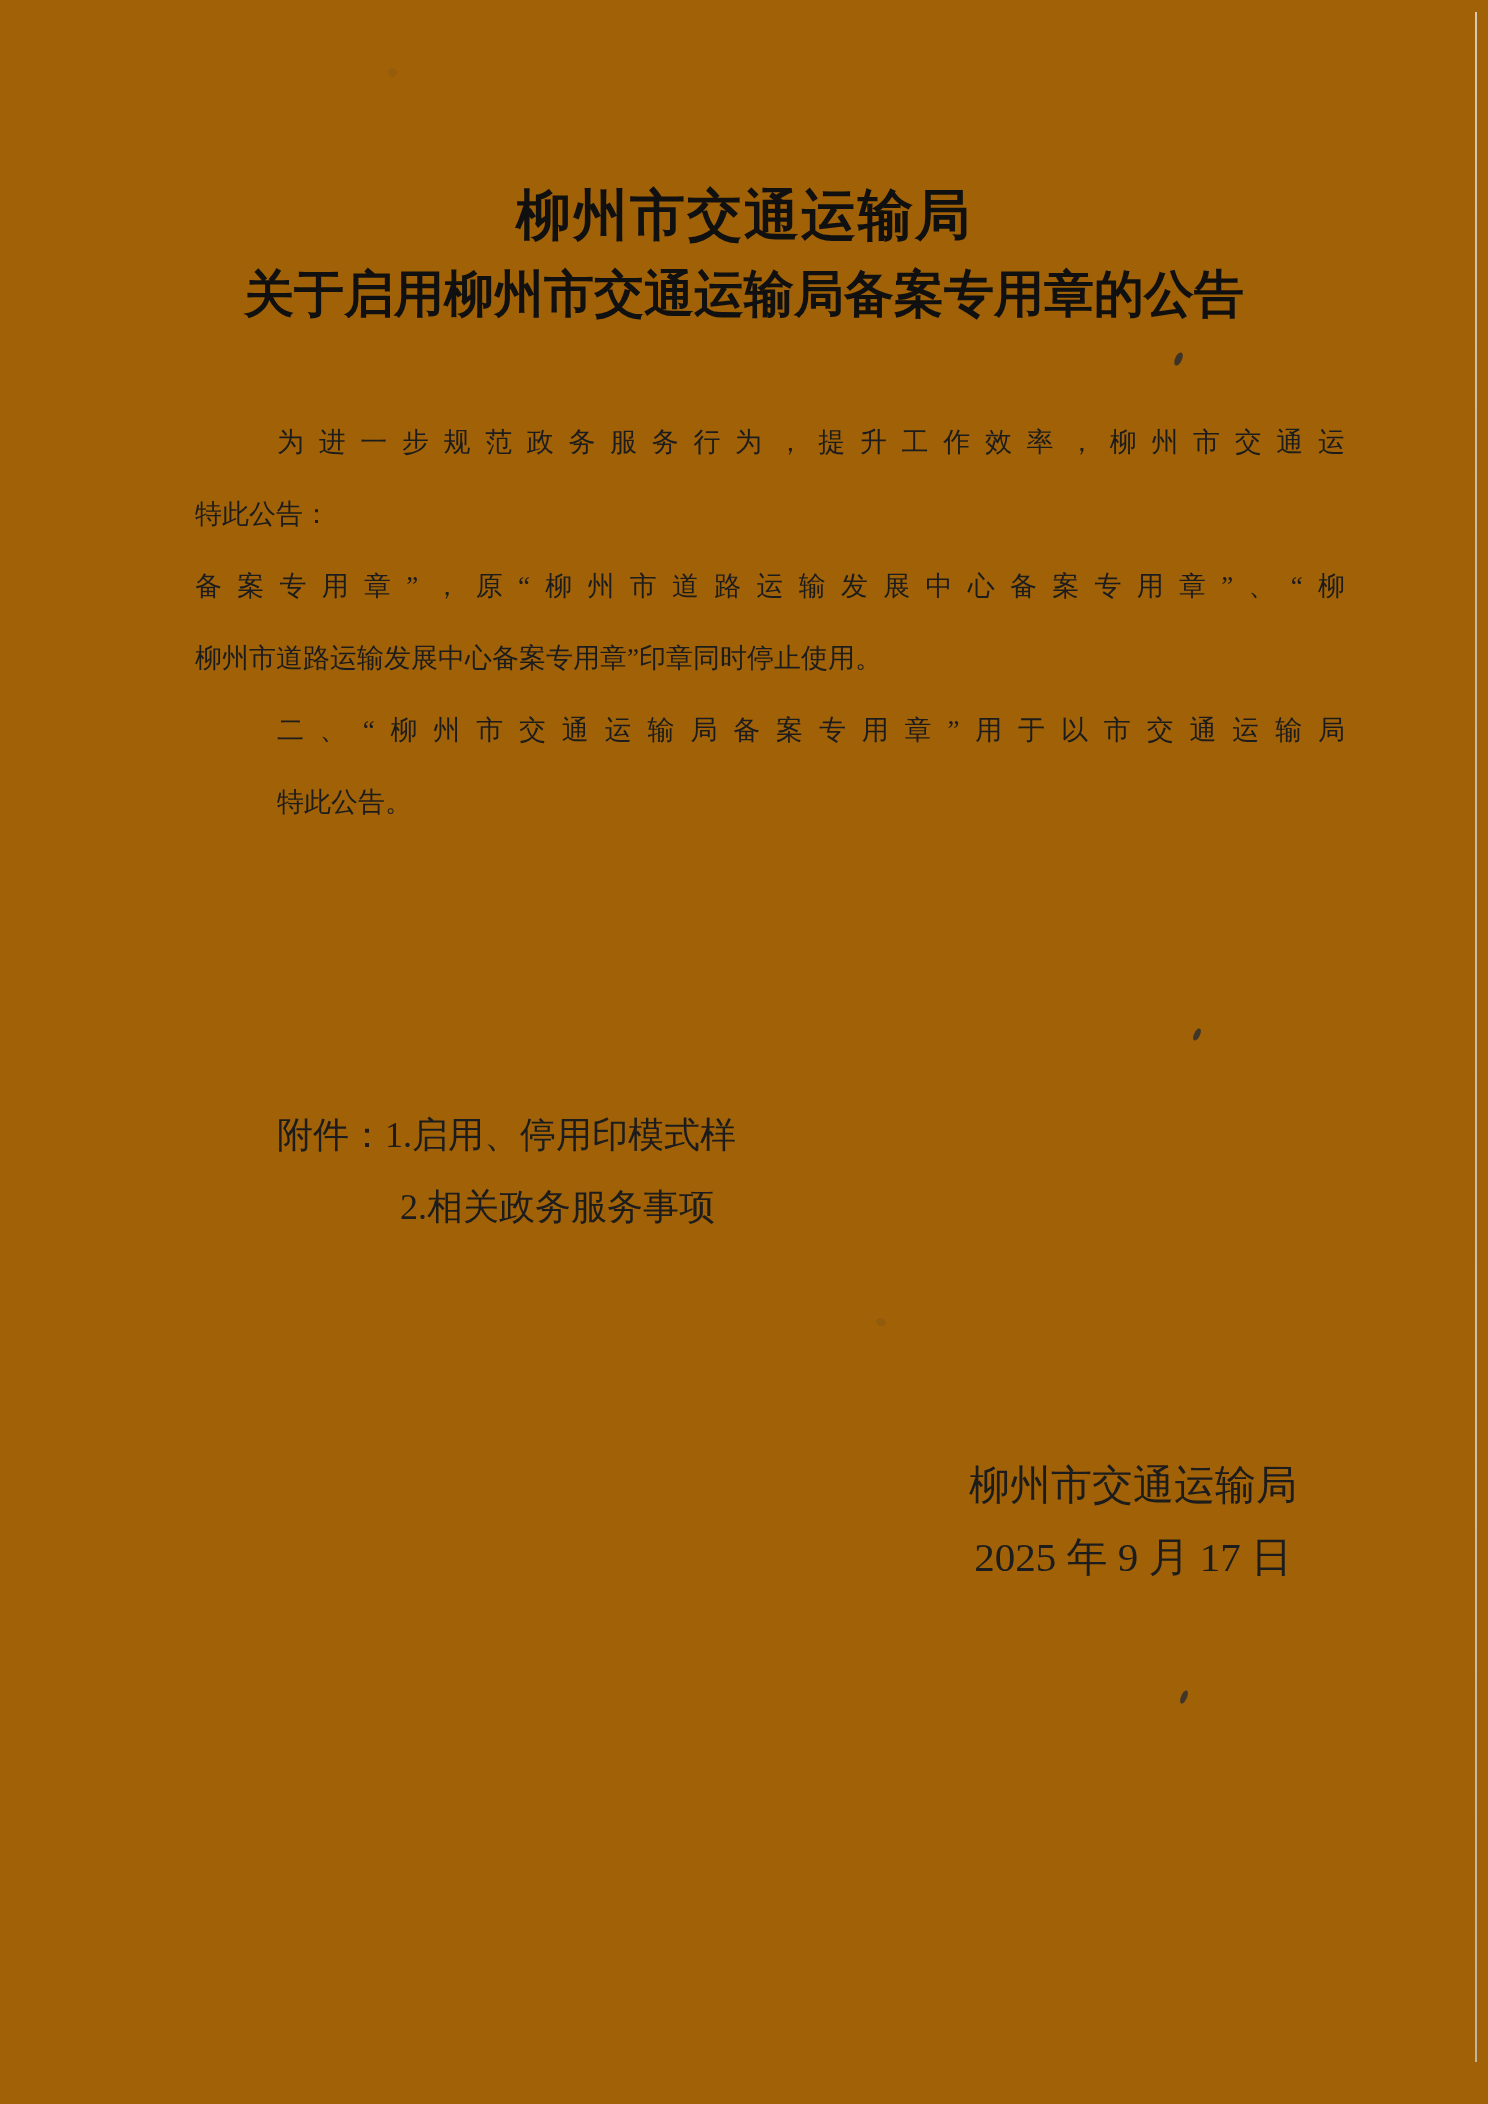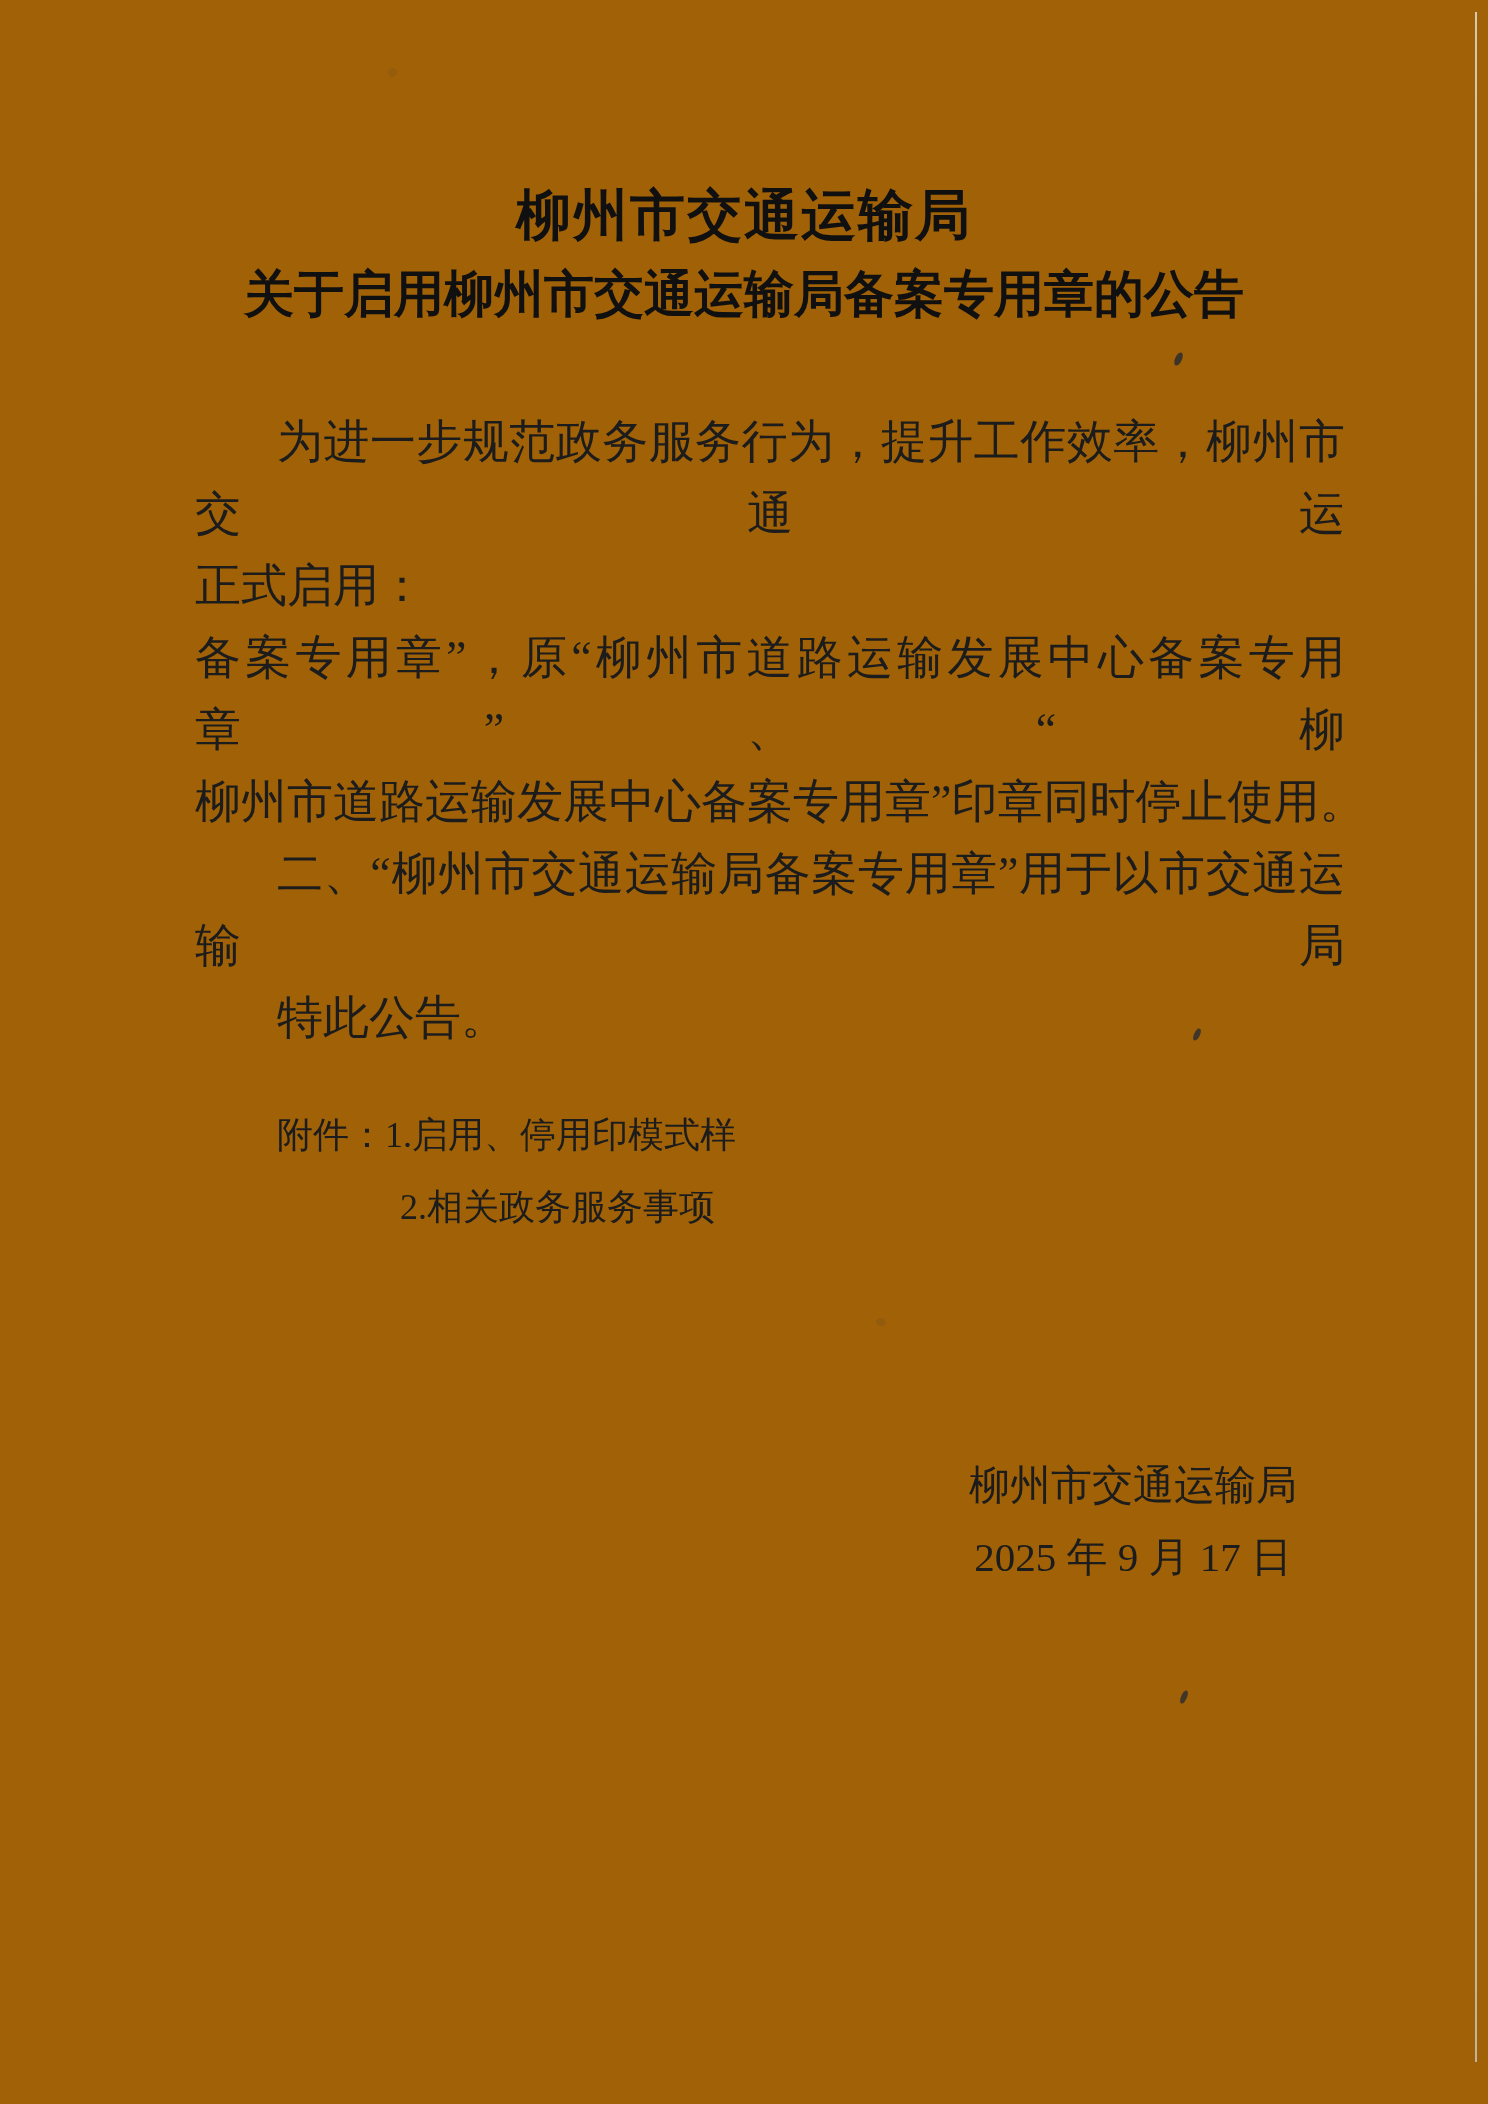--- a/index.html
+++ b/index.html
@@ -38,21 +38,21 @@
     font-size: 50px;
     line-height: 60px;
     letter-spacing: 0px;
   }
   
   .body-block {
     position: absolute;
     top: 406px;
     left: 195px;
     width: 1150px;
-    font-size: 46px;
+    font-size: 27px;
     line-height: 72px;
     color: #1c1c1c;
   }
   .line {
     text-align: justify;
     text-align-last: left;
     white-space: nowrap;
   }
   .line.full {
     white-space: normal;
@@ -115,21 +115,21 @@
 <body>
 
 <div class="page">
 
   <h1 class="doc-title t1">柳州市交通运输局</h1>
 
   <h1 class="doc-title t2">关于启用柳州市交通运输局备案专用章的公告</h1>
 
   <div class="body-block">
     <div class="line full indent">为进一步规范政务服务行为，提升工作效率，柳州市交通运</div>
-    <div class="line">正式启用：</div>
+    <div class="line">特此公告：</div>
     <div class="line full">备案专用章”，原“柳州市道路运输发展中心备案专用章”、“柳</div>
     <div class="line">柳州市道路运输发展中心备案专用章”印章同时停止使用。</div>
     <div class="line full indent">二、“柳州市交通运输局备案专用章”用于以市交通运输局</div>
     <div class="line indent">特此公告。</div>
   </div>
 
   <div class="attachments-block">
     <div class="line att-line-1">
       <span>附件：</span><span>1.启用、停用印模式样</span>
     </div>

